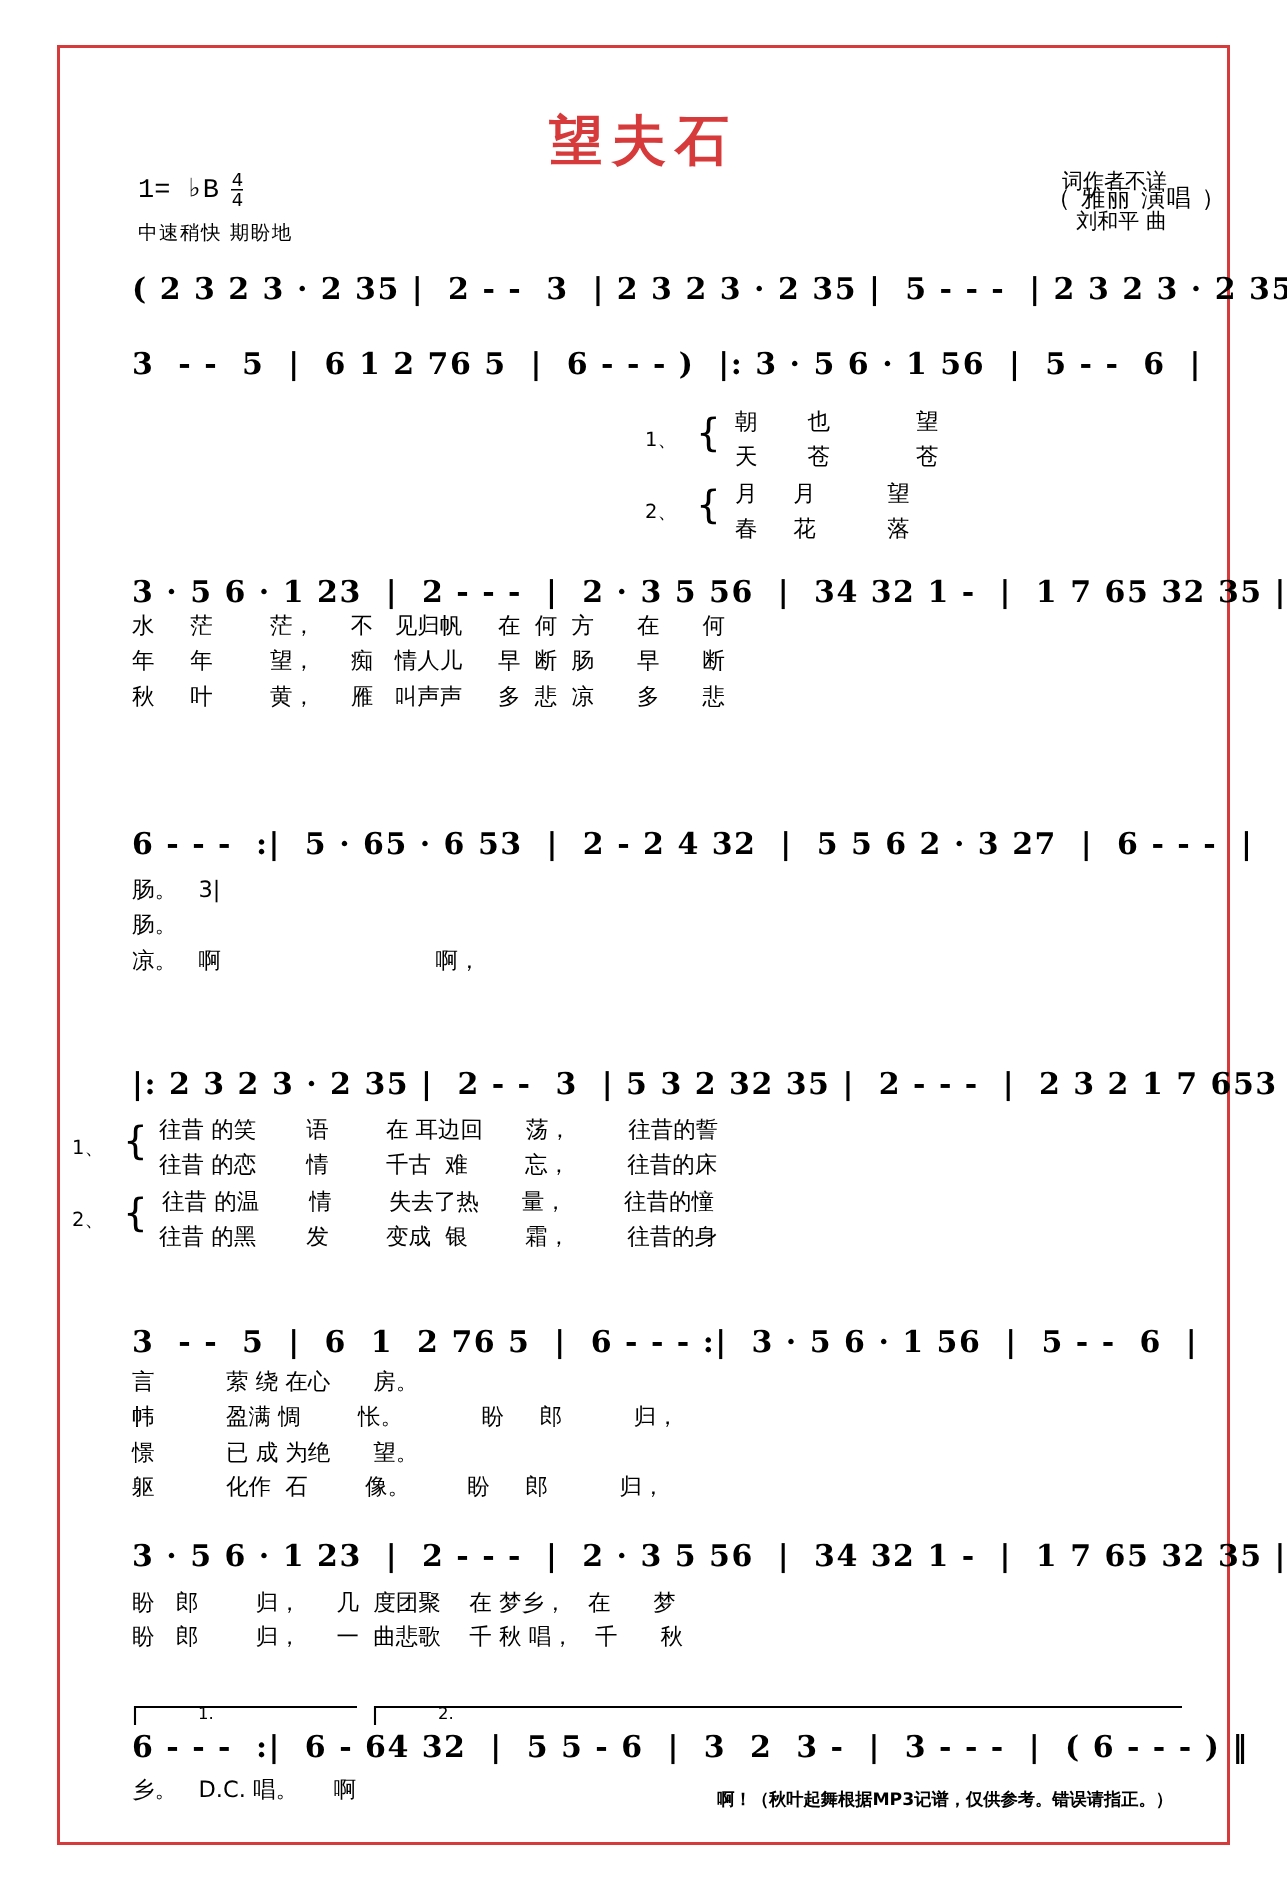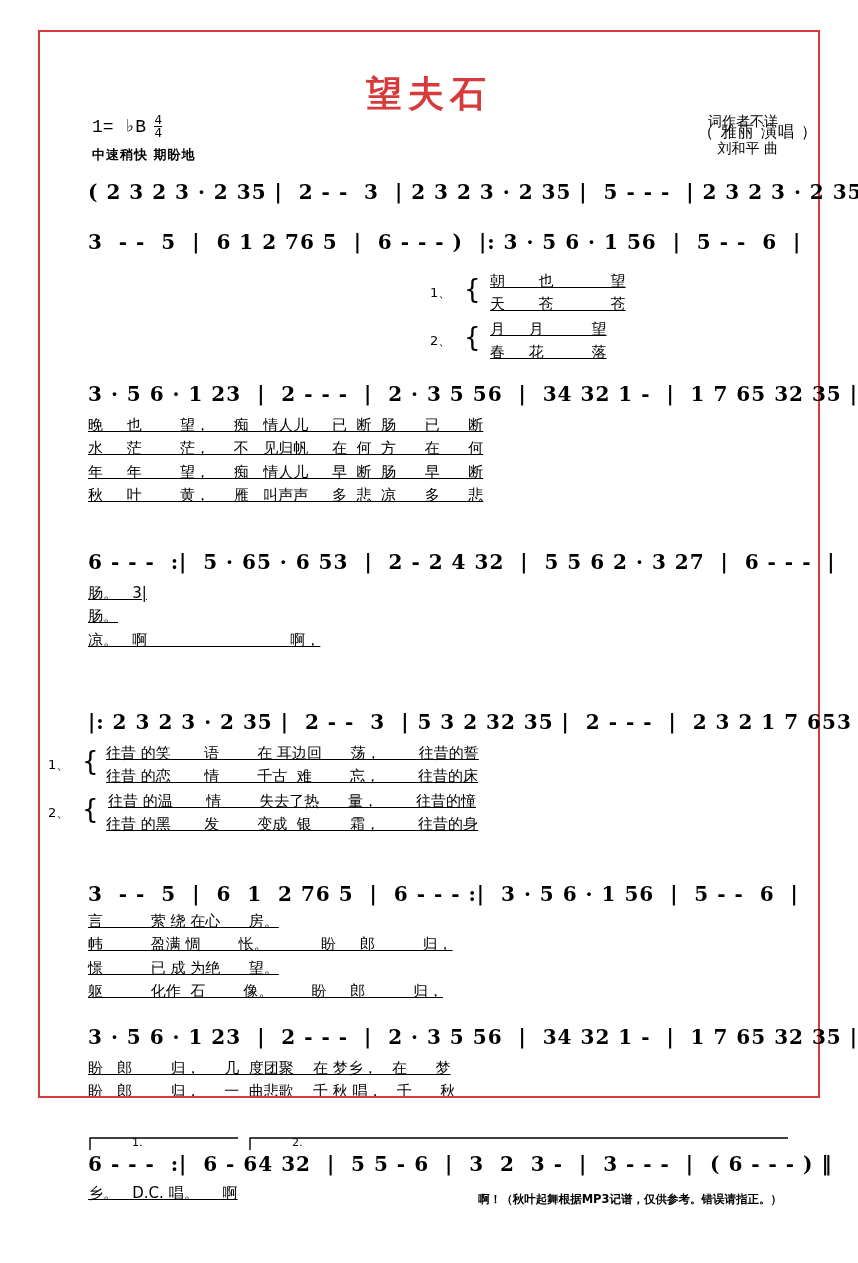--- a/index.html
+++ b/index.html
@@ -7,21 +7,21 @@
     width:858px;height:1263px;
     background:#ffffff;
     font-family:"DejaVu Sans","Liberation Sans",sans-serif;
     color:#000;
     position:relative;
     overflow:hidden;
   }
   .sheet{
     position:absolute;
     left:38px;top:30px;
-    width:782px;height:1068px;
+    width:782px;height:1200px;
     border-left:2px solid #d73a3a;
     border-right:2px solid #d73a3a;
     box-sizing:border-box;
   }
   .sheet:before{
     content:"";position:absolute;left:-2px;top:0;width:calc(100% + 4px);height:2px;background:#d73a3a;
   }
   .sheet:after{
     content:"";position:absolute;left:-2px;bottom:0;width:calc(100% + 4px);height:2px;background:#d73a3a;
   }
@@ -52,21 +52,21 @@
     font-size:12px;
     line-height:1;
     text-align:center;
     margin-left:3px;
   }
   .meter b{display:block;font-weight:normal;}
   .meter .den{border-top:1px solid #000;}
   .tempo{
     position:absolute;left:52px;top:116px;
     font-size:13px;
-    font-weight:bold;
+    font-weight:normal;
     letter-spacing:1px;
   }
   .credits{
     position:absolute;right:40px;top:78px;
     font-size:14px;
     text-align:right;
     line-height:1.9;
     font-weight:normal;
   }
 
@@ -82,21 +82,20 @@
     white-space:pre;
     padding-left:48px;
     padding-right:30px;
   }
   .lyric-row{
     font-size:15px;
     white-space:pre;
     padding-left:48px;
     letter-spacing:0px;
     line-height:1.55;
-    text-decoration:underline;
   }
   .lyric-group{
     position:relative;
     padding-left:0;
   }
   .verse-mark{
     position:absolute;
     font-size:13px;
     left:18px;
   }
@@ -157,21 +156,20 @@
     <div class="lyric-group" style="height:48px">
       <span class="verse-mark" style="top:14px;left:390px">2、</span>
       <span class="brace" style="top:6px;left:424px">{</span>
       <div class="lyric-row" style="padding-left:450px">月     月          望</div>
       <div class="lyric-row" style="padding-left:450px">春     花          落</div>
     </div>
   </div>
 
   <div class="system" style="top:352px">
     <div class="notes">3 · 5 6 · 1 23  |  2 - - -  |  2 · 3 5 56  |  34 32 1 -  |  1 7 65 32 35 |</div>
-    <div class="lyric-row" style="margin-top:8px">晚     也        望，     痴   情人儿     已  断  肠      已      断</div>
     <div class="lyric-row">水     茫        茫，     不   见归帆     在  何  方      在      何</div>
     <div class="lyric-row">年     年        望，     痴   情人儿     早  断  肠      早      断</div>
     <div class="lyric-row">秋     叶        黄，     雁   叫声声     多  悲  凉      多      悲</div>
   </div>
 
   <div class="system" style="top:520px">
     <div class="notes">6 - - -  :|  5 · 65 · 6 53  |  2 - 2 4 32  |  5 5 6 2 · 3 27  |  6 - - -  |</div>
     <div class="lyric-row" style="margin-top:8px">肠。   3|</div>
     <div class="lyric-row">肠。</div>
     <div class="lyric-row">凉。   啊                              啊，</div>

